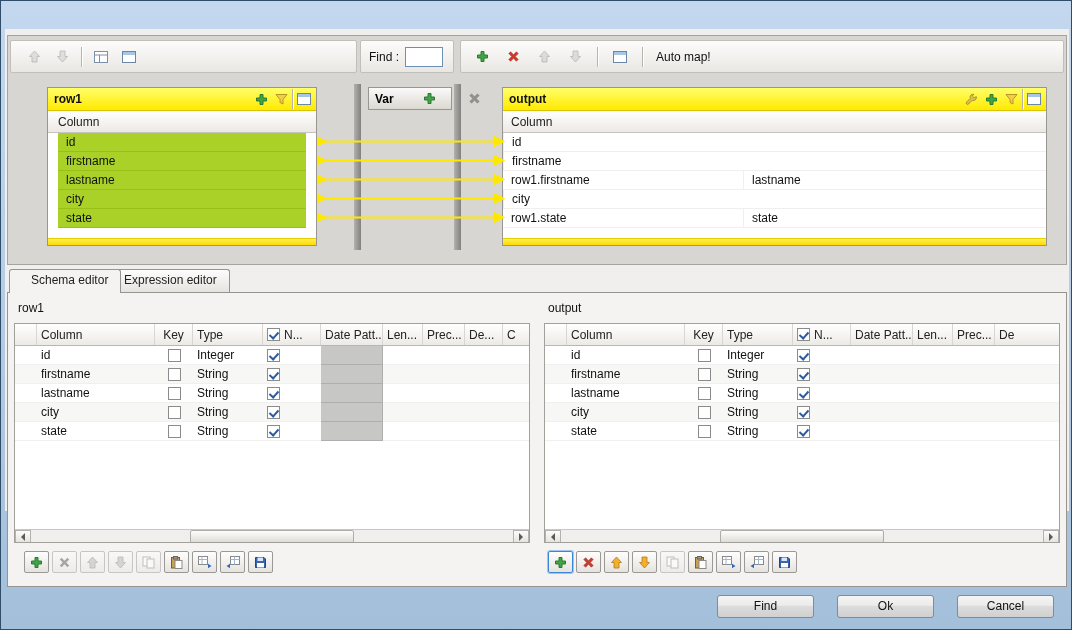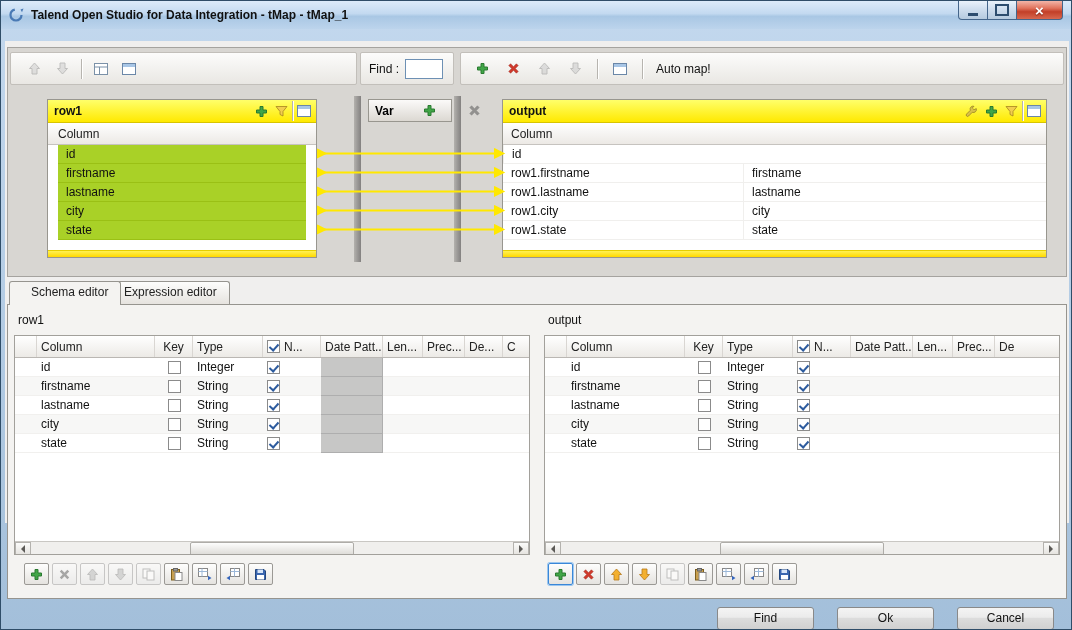--- a/index.html
+++ b/index.html
@@ -14,21 +14,21 @@
   .win-controls { position:absolute; right:8px; top:0; display:flex; }
   .wbtn { height:19px; border:1px solid #44658a; border-top:none; display:flex; align-items:center; justify-content:center; cursor:pointer; }
   .wbtn.min { width:30px; border-radius:0 0 0 4px; background:linear-gradient(#eaf2fb,#cfdeee 45%,#b5cade); }
   .wbtn.max { width:29px; border-left:none; background:linear-gradient(#eaf2fb,#cfdeee 45%,#b5cade); }
   .wbtn.close { width:46px; border-left:none; border-radius:0 0 4px 0; background:linear-gradient(#f2b5a8,#e0735d 40%,#c23f28 60%,#d8684f); }
   .wbtn.min::after { content:""; width:10px; height:3px; background:#2d4d6e; margin-top:8px; }
   .wbtn.max::after { content:""; width:10px; height:8px; border:2px solid #2d4d6e; background:transparent; }
   .wbtn.close::after { content:"\00d7"; color:#fff; font-size:15px; font-weight:bold; line-height:15px; text-shadow:0 1px 1px #7a1f10; }
 
   
-  .content { position:absolute; left:4px; top:40px; width:1064px; height:482px; background:#f0efee; }
+  .content { position:absolute; left:4px; top:28px; width:1064px; height:482px; background:#f0efee; }
 
   
   .map-region { position:absolute; left:2px; top:6px; width:1060px; height:230px; background:#d8d6d2; border:1px solid #a5a39f; }
   .tb { position:absolute; top:4px; height:33px; background:linear-gradient(#fcfcfb,#e9e7e3); border:1px solid #c2bfba; border-radius:2px; display:flex; align-items:center; }
   .tb1 { left:2px; width:347px; padding-left:14px; gap:10px; }
   .tb2 { left:352px; width:94px; padding-left:8px; gap:6px; }
   .tb3 { left:452px; width:604px; padding-left:12px; gap:13px; }
   .ic { display:inline-flex; align-items:center; justify-content:center; width:18px; height:18px; cursor:pointer; flex:none; }
   .ic.dim { filter:grayscale(1) opacity(.55); }
   .vsep { width:1px; height:20px; background:#b7b4af; box-shadow:1px 0 0 #fff; flex:none; }
@@ -102,34 +102,20 @@
 
   
   .btn { position:absolute; top:566px; width:97px; height:23px; font-size:12px; color:#111; text-align:center; line-height:21px;
     border:1px solid #898989; border-radius:3px; background:linear-gradient(#f4f4f4,#ebebeb 45%,#dddddd 46%,#d0d0d0); cursor:pointer; }
 </style>
 </head>
 <body>
 
 <div class="window">
 
-  <div class="titlebar">
-    <span class="app-icon">
-      <svg width="16" height="16" viewBox="0 0 16 16">
-          <circle cx="8" cy="8" r="5.5" fill="none" stroke="#4a7ab5" stroke-width="2.2" stroke-dasharray="24 11"></circle>
-          <path d="M12.5 2.5l3-1-1.5 3.8z" fill="#4a7ab5"></path>
-        </svg>
-    </span>
-    <span class="win-title">Talend Open Studio for Data Integration - tMap - tMap_1</span>
-    <span class="win-controls">
-      <span class="wbtn min"></span>
-      <span class="wbtn max"></span>
-      <span class="wbtn close"></span>
-    </span>
-  </div>
 
   <div class="content">
 
     <div class="map-region">
 
       <div class="tb tb1">
         <span class="ic dim">
           <svg width="13" height="13" viewBox="0 0 13 13">
               <path d="M6.5 1 11.5 6.5H9V12H4V6.5H1.5z" fill="#c3d0de" stroke="#7b91a8" stroke-width="0.9"></path>
             </svg>
@@ -291,29 +277,27 @@
             </span>
           </span>
         </div>
         <div class="mt-colheader">
           <span class="oh-col">Column</span>
         </div>
         <div class="orow">
             <span class="ocell-col">id</span>
           </div>
         <div class="orow">
+            <span class="ocell-col">firstname</span>
+          </div>
+        <div class="orow">
             <span class="ocell-exp">row1.firstname</span>
-            <span class="ocell-col">firstname</span>
+            <span class="ocell-col">lastname</span>
           </div>
         <div class="orow">
-            <span class="ocell-exp">row1.lastname</span>
-            <span class="ocell-col">lastname</span>
-          </div>
-        <div class="orow">
-            <span class="ocell-exp">row1.city</span>
             <span class="ocell-col">city</span>
           </div>
         <div class="orow">
             <span class="ocell-exp">row1.state</span>
             <span class="ocell-col">state</span>
           </div>
         <div class="mt-fill"></div>
         <div class="mt-bottom"></div>
       </div>
 

